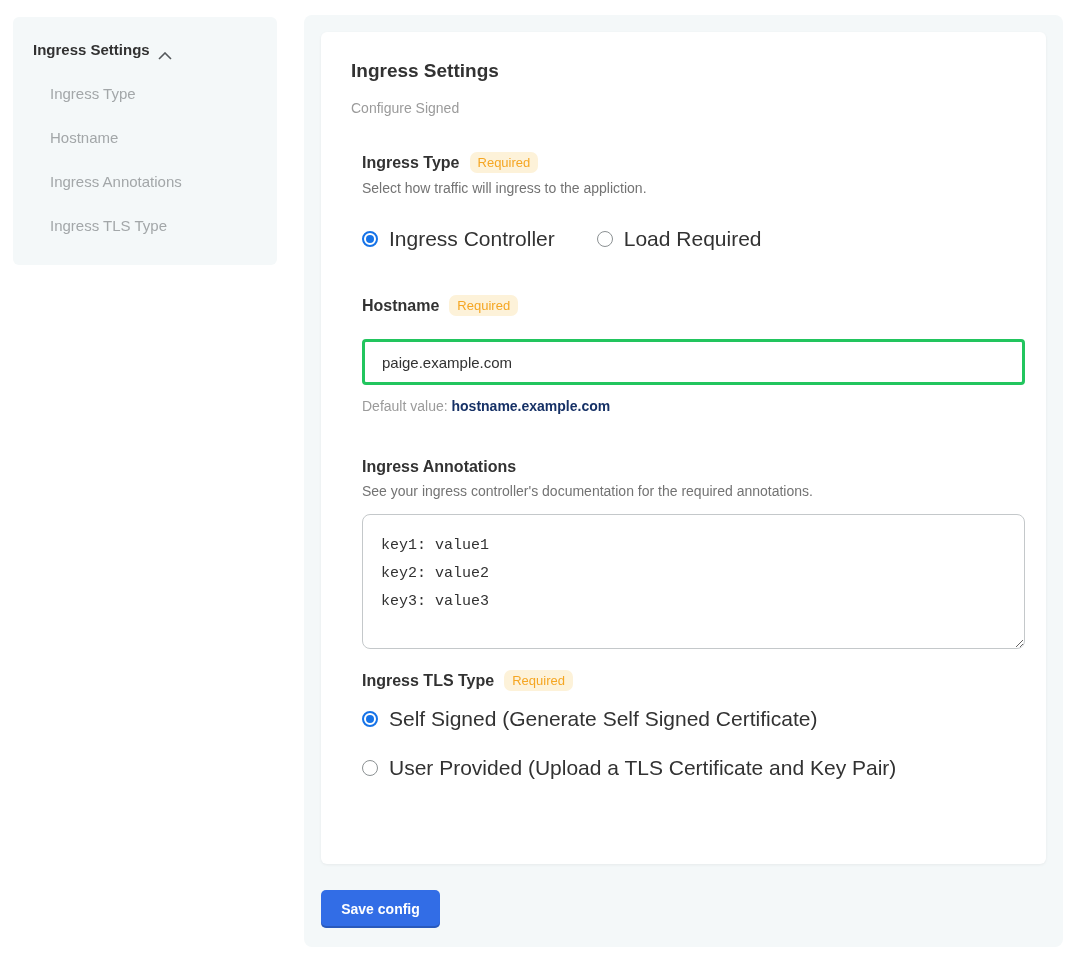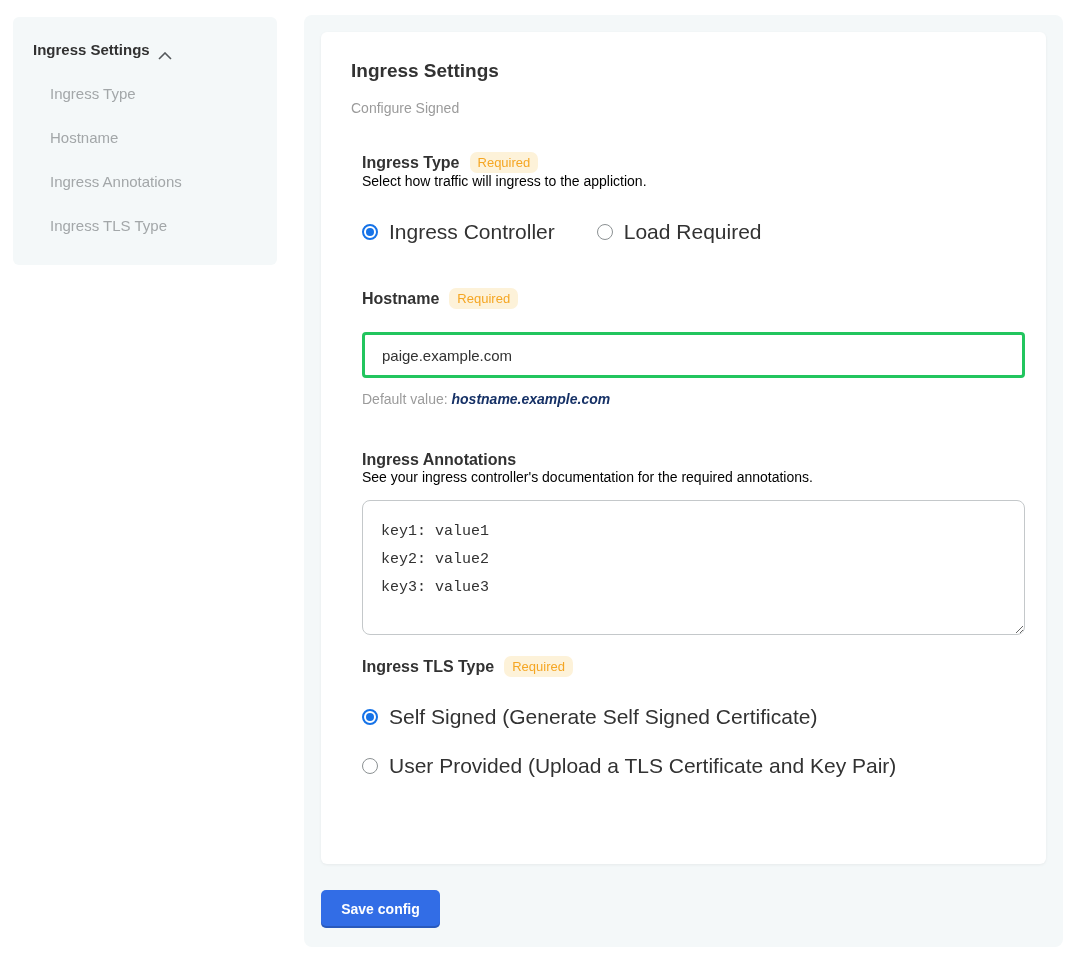--- a/index.html
+++ b/index.html
@@ -23,39 +23,39 @@
     padding:28px 30px; overflow:hidden; }
   .card-title { font-size:19px; font-weight:bold; color:#323232; }
   .card-subtitle { margin-top:18px; font-size:14px; color:#9b9b9b; }
 
   .groups { margin-left:11px; margin-top:36px; }
   .section-heading { display:flex; align-items:center; gap:10px; }
   .section-label { font-size:16px; font-weight:bold; color:#323232; }
   .section-label.lighter { font-weight:600; }
   .badge { background:#fdf2d9; color:#f5a623; font-size:13px; padding:3px 8px;
     border-radius:7px; }
-  .help { margin-top:0; font-size:14px; color:#000000; }
+  .help { margin-top:7px; font-size:14px; color:#737373; }
 
   .radio-row-h { margin-top:31px; display:flex; gap:42px; }
-  .radio-col { margin-top:28px; display:flex; flex-direction:column; gap:25px; }
+  .radio-col { margin-top:16px; display:flex; flex-direction:column; gap:25px; }
   .radio { display:flex; align-items:center; gap:11px; font-size:21px;
     color:#323232; cursor:pointer; }
   .radio-dot { width:16px; height:16px; border-radius:50%; flex:0 0 16px; }
   .radio-dot.unselected { border:1.5px solid #8c9193; background:#fff; }
   .radio-dot.selected { border:2px solid #1673e8; display:flex;
     align-items:center; justify-content:center; background:#fff; }
   .radio-dot.selected::after { content:''; width:8px; height:8px;
     border-radius:50%; background:#1673e8; }
 
   .sec-hostname { margin-top:44px; }
   .text-input { margin-top:23px; width:663px; height:46px; border:3px solid #22c55e;
     border-radius:4px; padding:0 17px; font-size:15px; color:#323232;
     font-family:"Liberation Sans", sans-serif; outline:none; display:block; }
   .default-line { margin-top:13px; font-size:14px; color:#9b9b9b; }
-  .default-line b { color:#163166; font-weight:bold;font-style:italic; }
+  .default-line b { color:#163166; font-weight:bold; }
 
   .sec-annotations { margin-top:44px; }
   .textarea-input { margin-top:15px; width:663px; height:135px;
     border:1px solid #c4c8ca; border-radius:8px; padding:17px 18px;
     font-family:"Liberation Mono", "DejaVu Sans Mono", monospace; font-size:15px;
     line-height:28px; color:#323232; resize:both; outline:none; display:block; }
 
   .sec-tls { margin-top:21px; }
 
   .save-button { position:absolute; left:17px; top:875px; width:119px; height:38px;

